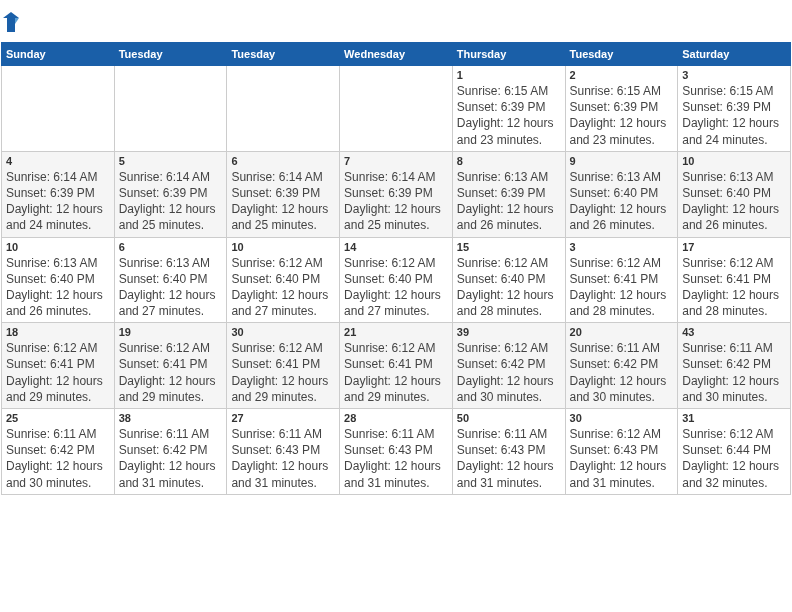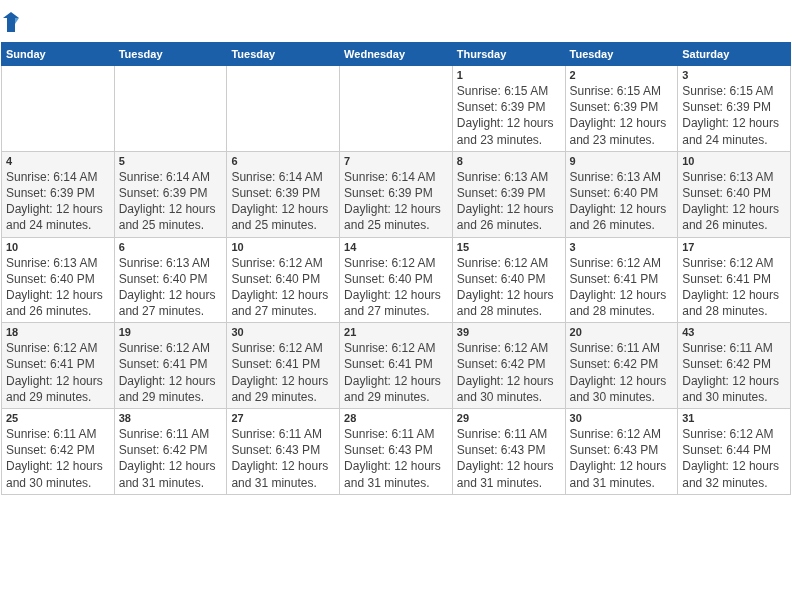--- a/index.html
+++ b/index.html
@@ -328,21 +328,21 @@
 and 31 minutes.</div>
           </td>
           <td>
             <span class="day-num">28</span>
             <div class="day-info" style="white-space: pre-line;">Sunrise: 6:11 AM
 Sunset: 6:43 PM
 Daylight: 12 hours
 and 31 minutes.</div>
           </td>
           <td>
-            <span class="day-num">29</span>
+            <span class="day-num">50</span>
             <div class="day-info" style="white-space: pre-line;">Sunrise: 6:11 AM
 Sunset: 6:43 PM
 Daylight: 12 hours
 and 31 minutes.</div>
           </td>
           <td>
             <span class="day-num">30</span>
             <div class="day-info" style="white-space: pre-line;">Sunrise: 6:12 AM
 Sunset: 6:43 PM
 Daylight: 12 hours

